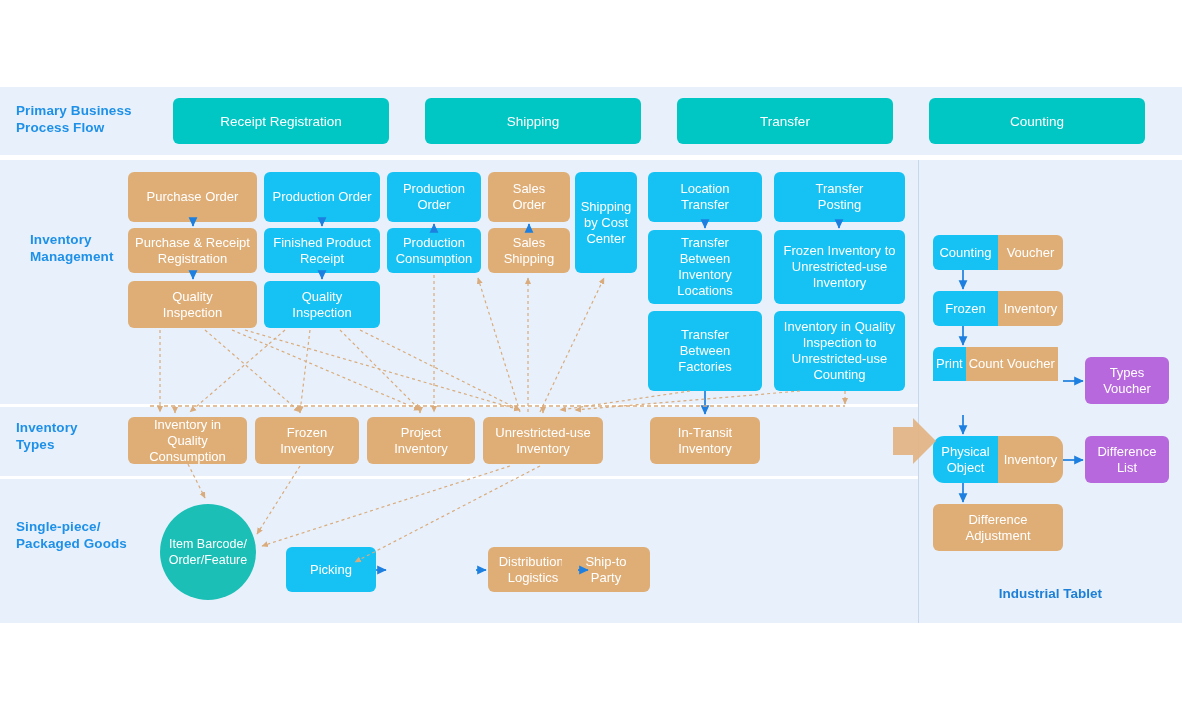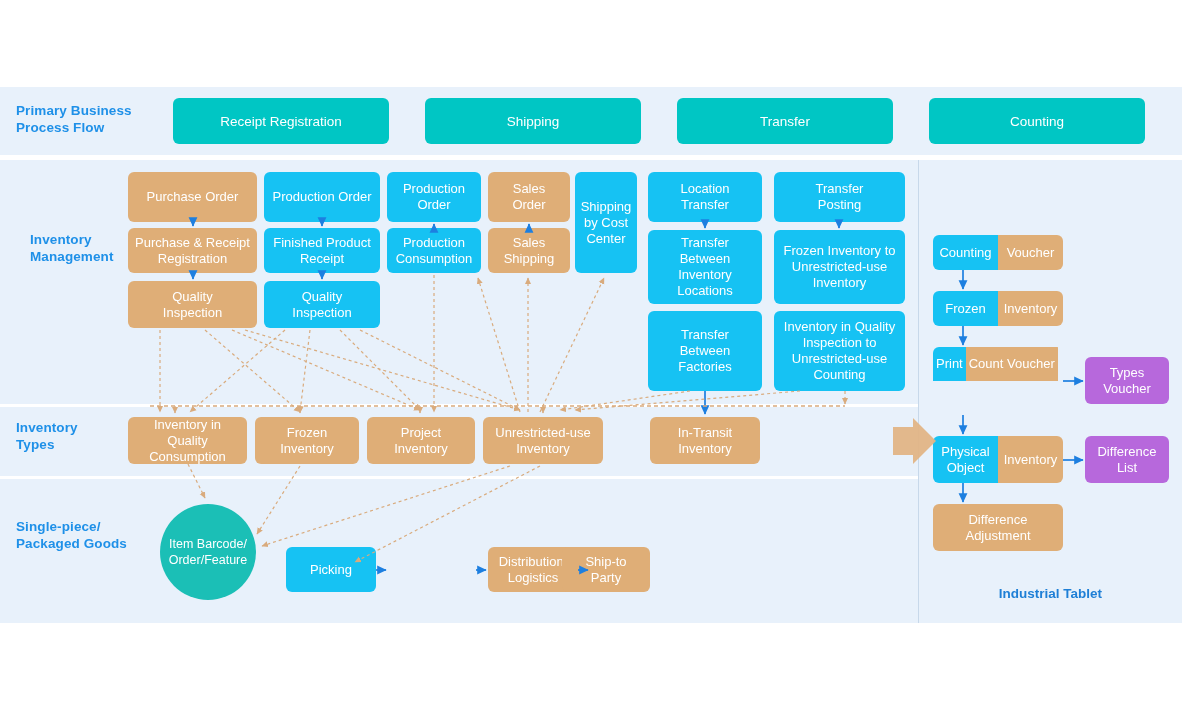--- a/index.html
+++ b/index.html
@@ -246,21 +246,21 @@
   <div class="split" style="left:933px; top:291px; width:130px; height:35px;">
     <div class="half cyan" style="width:65px;">Frozen</div>
     <div class="half tan" style="width:65px;">Inventory</div>
   </div>
 
   <div class="split vertical" style="left:933px; top:347px; width:130px; height:68px;">
     <div class="half cyan" style="height:34px;">Print</div>
     <div class="half tan" style="height:34px;">Count Voucher</div>
   </div>
 
-  <div class="split" style="left:933px; top:436px; width:130px; height:47px;">
+  <div class="split" style="left:933px; top:436px; width:130px; height:47px;border-radius:11px;">
     <div class="half cyan" style="width:65px;">Physical
 Object</div>
     <div class="half tan" style="width:65px;">Inventory</div>
   </div>
 
   <div class="node tan" style="left:933px; top:504px; width:130px; height:47px;">Difference
 Adjustment</div>
 
   <div class="node purple" style="left:1085px; top:357px; width:84px; height:47px;">Types
 Voucher</div>

